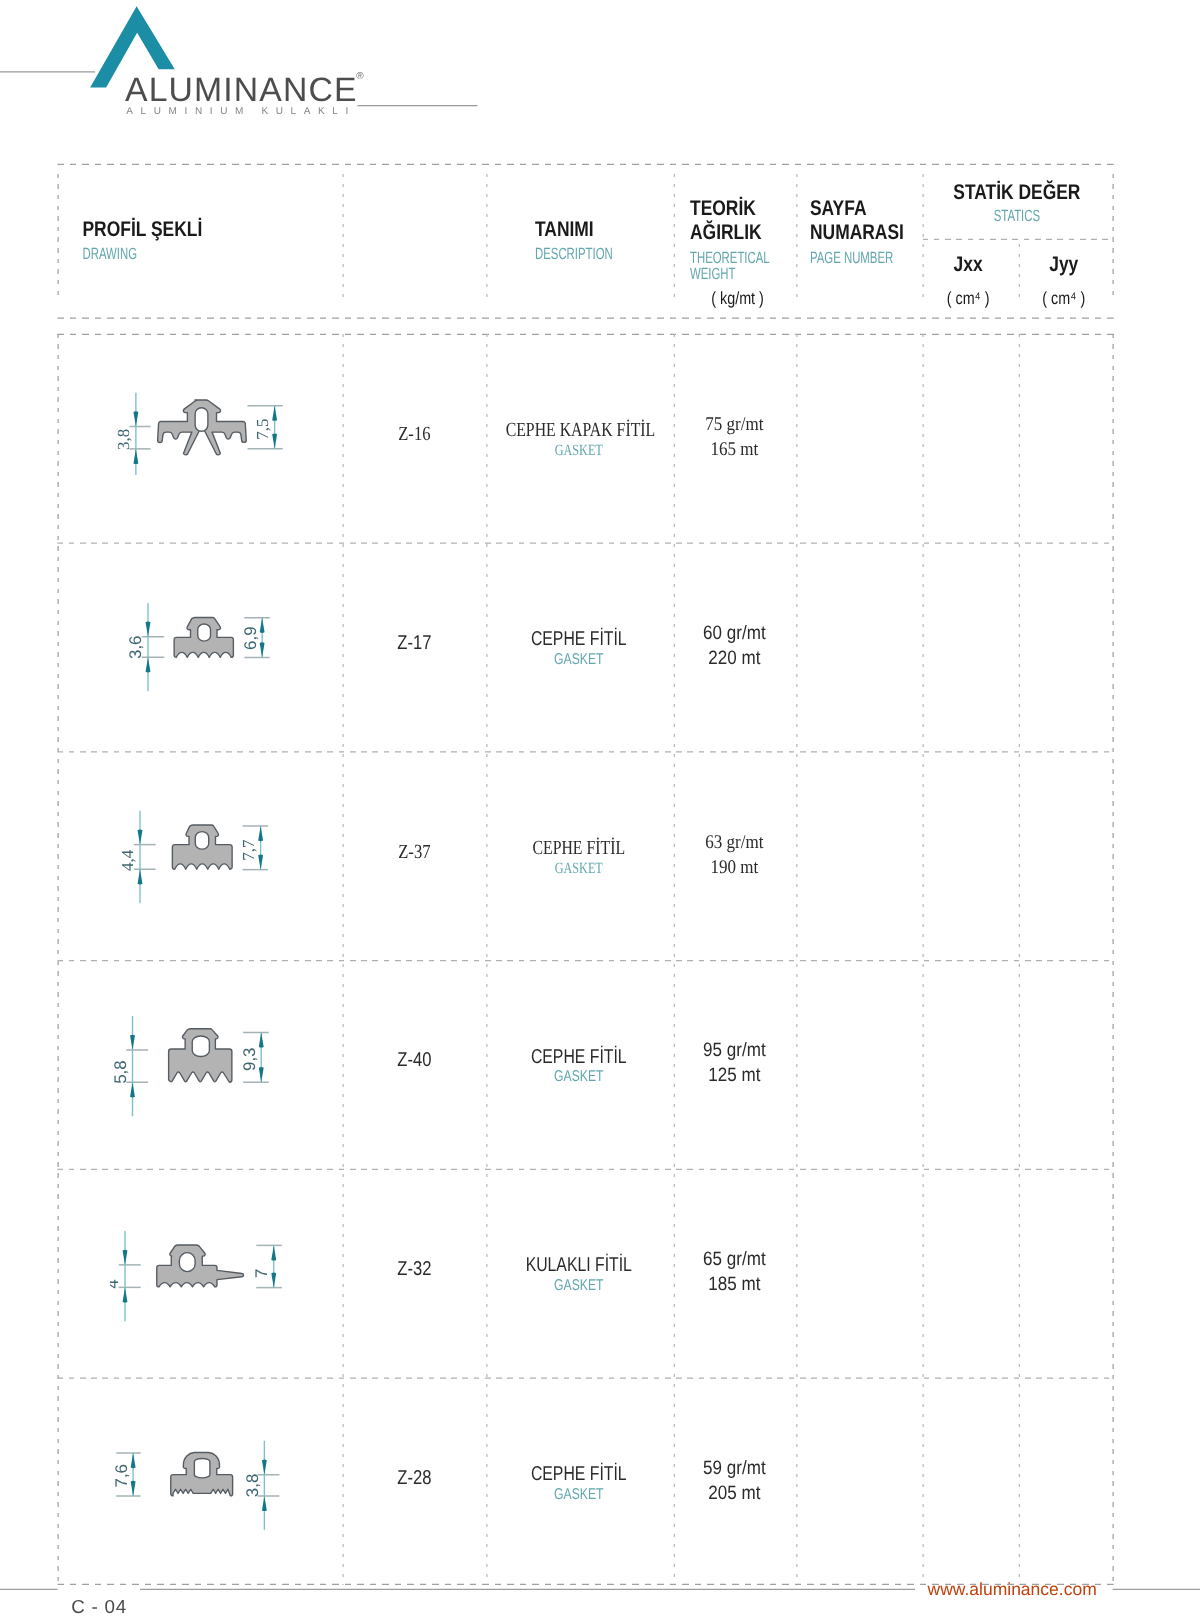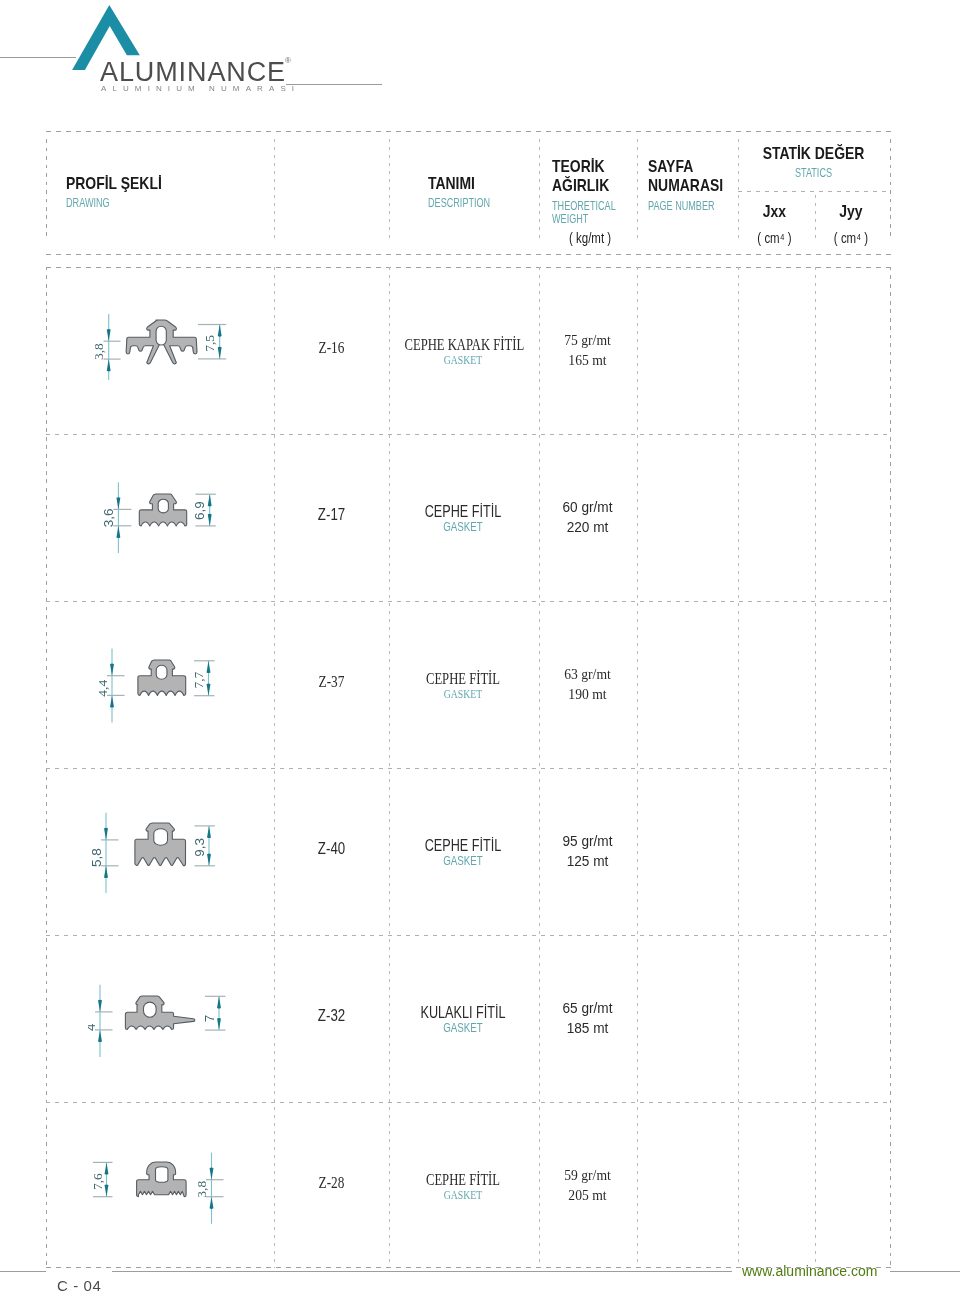--- a/index.html
+++ b/index.html
@@ -58,35 +58,35 @@
   .prof{fill:#b3b3b3;stroke:#555c63;stroke-width:1.1;stroke-linejoin:round;stroke-linecap:round;}
   .prof-hole{fill:#ffffff;stroke:#555c63;stroke-width:1.1;stroke-linejoin:round;}
   .dimline{stroke:#7cc0cb;stroke-width:1.1;}
   .extline{stroke:#a3b3b6;stroke-width:1.2;}
   .dimarrow{fill:#137787;}
   .dimtxt{font-size:13.5px;fill:#3d6670;}
 
   
   .f-rule{position:absolute;height:1px;background:#9d9d9d;}
   .f-code{position:absolute;font-size:15px;color:#4c4c4c;letter-spacing:.6px;}
-  .f-site{position:absolute;font-size:14px;color:#4d7c0f;}
+  .f-site{position:absolute;font-size:14px;color:#c2410c;}
 </style>
 </head>
 <body>
 
 <div class="page">
 
   <div class="logo-wrap">
     <svg class="logo-mark" width="72" height="74" viewBox="0 0 72 74">
       <path d="M37.3 4.9 L67.8 55.3 L54.9 55.3 L37.7 26.1 L12.9 69.9 L0.1 69.9 Z" fill="#1b8ea6"></path>
     </svg>
     <div class="logo-rule-left"></div>
     <div class="logo-word">
       <span class="lw-name">ALUMINANCE</span><span class="lw-reg">®</span>
-      <div class="lw-tag">ALUMINIUM  NUMARASI</div>
+      <div class="lw-tag">ALUMINIUM  KULAKLI</div>
     </div>
     <div class="logo-rule-right"></div>
   </div>
 
   <div class="tbl">
     <div class="hdr">
       <div class="vedge" style="left:0px;top:8px;bottom:16px;"></div>
       <div class="vedge" style="right:0px;top:8px;bottom:16px;"></div>
       <div class="vline" style="left:228px;top:8px;bottom:16px;"></div>
       <div class="vline" style="left:343px;top:8px;bottom:16px;"></div>
@@ -284,21 +284,21 @@
           <path class="dimarrow" d="M131 46.1 L129.05 34.5 Q131 33.34 132.95 34.5 Z"></path>
           <text class="dimtxt" x="125.8" y="38.3" transform="rotate(-90 125.8 38.3)">7</text>
         </g>
       </svg>
       <div class="cell c-no" style="left:228px;width:115px;top:71.5px;">Z-32</div>
       <div class="cell c-desc" style="left:343px;width:148px;top:68.5px;">KULAKLI FİTİL</div>
       <div class="cell c-desc-en" style="left:343px;width:148px;top:85.5px;">GASKET</div>
       <div class="cell c-w" style="left:491px;width:101px;top:64px;">65 gr/mt</div>
       <div class="cell c-w" style="left:491px;width:101px;top:84px;">185 mt</div>
     </div>
-    <div class="row" style="top:835px;height:167px;font-family:Liberation Serif, serif;">
+    <div class="row" style="top:835px;height:167px;">
       <svg class="draw" style="left:42.0px;top:48.2px;" width="144" height="84" viewBox="0 0 144 84">
         <g transform="translate(0,12)">
           <path class="prof" d="M67.5 0 L78.8 0 C83 0.3 87.8 3.5 87.6 10.7 A1.55 1.55 0 0 1 86.1 12.8 L85.4 12.8 L85.4 17.7 L96.3 17.7 A1.8 1.8 0 0 1 98.1 19.5 L98.1 32.9 A1.8 1.8 0 0 1 96.3 34.7 L94.34 29.4 L92.38 32.7 L90.41 29.4 L88.45 32.7 L86.49 29.4 L84.52 32.7 L82.56 29.4 L80.6 32.7 L66.6 32.7 L64.57 29.4 L62.55 32.7 L60.52 29.4 L58.5 32.7 L56.47 29.4 L54.45 32.7 L52.42 29.4 L50.4 32.7 L50.4 34.7 A1.8 1.8 0 0 1 48.6 32.9 L48.6 19.5 A1.8 1.8 0 0 1 50.4 17.7 L61 17.7 L61 12.8 L60.2 12.8 A1.55 1.55 0 0 1 58.7 10.7 C58.5 3.5 63.3 0.3 67.5 0 Z"></path>
           <path class="prof-hole" d="M67.5 7.4 C67.5 5.97 70.29 4.8 73.7 4.8 L73.7 4.8 C77.11 4.8 79.9 5.97 79.9 7.4 L79.9 17.7 C79.9 19.13 77.11 20.3 73.7 20.3 L73.7 20.3 C70.29 20.3 67.5 19.13 67.5 17.7 Z"></path>
         </g>
         <g>
           <line class="extline" x1="5" y1="12.4" x2="24.5" y2="12.4"></line>
           <line class="extline" x1="5" y1="46.7" x2="24.5" y2="46.7"></line>
           <line class="dimline" x1="18.5" y1="12.4" x2="18.5" y2="46.7"></line>
           <path class="dimarrow" d="M18.5 12.4 L16.55 24 Q18.5 25.16 20.45 24 Z"></path>

